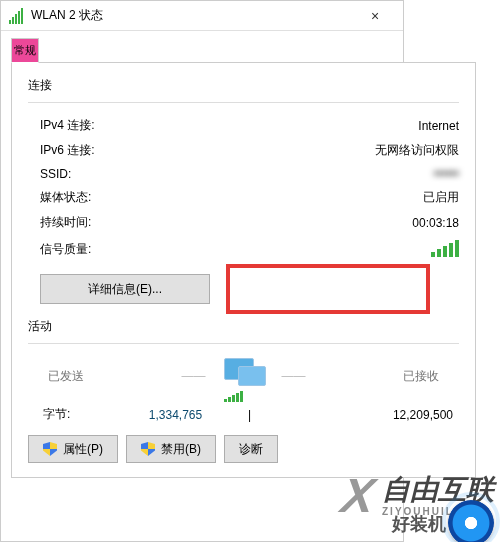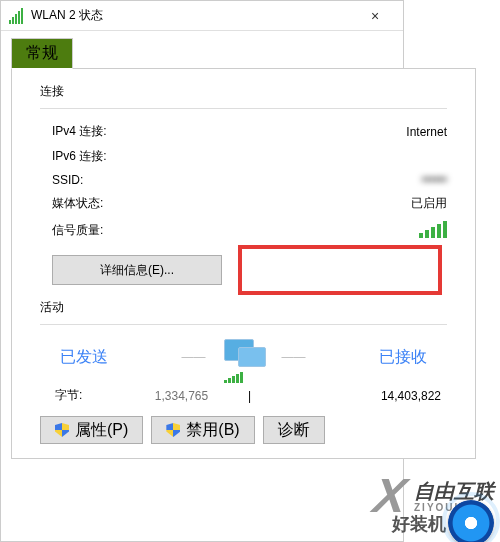--- a/index.html
+++ b/index.html
@@ -40,31 +40,31 @@
     width: 40px; height: 28px; display: flex; align-items: center; justify-content: center;
     font-size: 14px; color: #333; cursor: pointer;
   }
   .content {
     background: #fff;
     height: calc(100% - 30px);
     padding: 6px 10px 10px 10px;
   }
   .tab {
     display: inline-block;
-    padding: 4px 14px;
+    padding: 4px 2px;
     border: 1px solid #ccc;
     border-bottom: 1px solid #fff;
-    background: #4d7c0f;
+    background: #ec4899;
     position: relative;
     top: 1px;
-    font-size: 16px;
+    font-size: 11px;
   }
   .panel {
     border: 1px solid #ccc;
-    padding: 14px 28px;
+    padding: 14px 16px;
     width: 465px;
     background: #fff;
   }
   .section-label { font-size: 12px; color: #000; margin-bottom: 6px; }
   .field-list { margin: 6px 0 10px 12px; }
   .row {
     display: flex;
     justify-content: space-between;
     align-items: center;
     padding: 4px 0;
@@ -119,34 +119,34 @@
   .computer-icon .screen {
     position:absolute; top:0; left:4px; width:30px; height:22px;
     background:#57aee2; border:1px solid #9cc6e6; border-radius:2px;
   }
   .computer-icon .screen2 {
     position:absolute; top:8px; left:18px; width:28px; height:20px;
     background:#79c0ee; border:1px solid #9cc6e6; border-radius:2px;
   }
   .sigbars-sm { display:inline-flex; align-items:flex-end; gap:1px; height:12px; margin-top:4px; }
   .sigbars-sm span { display:inline-block; width:3px; background:#3cb043; }
-  .activity-label { color:#3b82f6; font-size:16px; }
+  .activity-label { color:#737373; font-size:12px; }
   .byte-row {
     display:flex; align-items:center; margin: 8px 6px 12px 6px;
     font-size:12px;
   }
   .byte-row .k { width:60px;margin-left:9px; }
-  .byte-row .sent { flex:1; text-align:center; color:#737373; }
+  .byte-row .sent { flex:1; text-align:center; color:#0c4a6e; }
   .byte-row .sep { width:60px; }
   .byte-row .recv { flex:1; text-align:right; color:#000; position:relative; }
   .bottom-btns { display:flex; gap:8px; margin-top:6px; }
   .btn-sm {
     height: 28px; background:#e1e1e1; border:1px solid #adadad;
     display:inline-flex; align-items:center; justify-content:center;
-    font-size:16px; cursor:pointer; padding: 0 14px; gap:6px;
+    font-size:12px; cursor:pointer; padding: 0 14px; gap:6px;
   }
   .shield {
     width:14px; height:14px; display:inline-block;
     background: conic-gradient(#f7d038 0 25%, #3b78e7 25% 50%, #f7d038 50% 75%, #3b78e7 75% 100%);
     clip-path: polygon(50% 0%, 100% 15%, 100% 60%, 50% 100%, 0% 60%, 0% 15%);
   }
   
   .watermark {
     position:absolute; right:6px; bottom:22px;
     display:flex; align-items:center; gap:8px;
@@ -155,21 +155,21 @@
   .wm-x {
     font-size:48px; font-weight:800; color:#999;
     transform: skewX(-8deg);
     font-style: italic;
     line-height: 1;
   }
   .wm-text {
     display:flex; flex-direction:column; line-height:1.1;
     font-weight:700; color:#444;
   }
-  .wm-text .l1 { font-size:20px; font-style:italic; }
+  .wm-text .l1 { font-size:28px; font-style:italic; }
   .wm-text .l2 { font-size:10px; letter-spacing:2px; color:#888; }
   .wm-circle {
     position:absolute; right:6px; bottom:-4px;
     width:46px; height:46px; border-radius:50%;
     background: radial-gradient(circle at 50% 50%, #fff 0 18%, #2196f3 20% 55%, #0d47a1 58% 70%, transparent 72%);
     box-shadow: 0 1px 3px rgba(0,0,0,.3);
   }
   .wm-ring {
     position:absolute; right:0px; bottom:-8px;
     width:58px; height:58px; border-radius:50%;
@@ -203,28 +203,33 @@
       <div class="section-label">连接</div>
       <div class="hr"></div>
 
       <div class="field-list">
         <div class="row">
           <span class="label">IPv4 连接:</span>
           <span class="value">Internet</span>
         </div>
         <div class="row">
           <span class="label">IPv6 连接:</span>
+          <span class="value">无网络访问权限</span>
         </div>
         <div class="row">
           <span class="label">SSID:</span>
           <span class="value blurred">••••••</span>
         </div>
         <div class="row">
           <span class="label">媒体状态:</span>
           <span class="value">已启用</span>
+        </div>
+        <div class="row">
+          <span class="label">持续时间:</span>
+          <span class="value">00:03:18</span>
         </div>
         <div class="row">
           <span class="label">信号质量:</span>
           <span class="value">
             <span class="sigbars">
               <span style="height:5px"></span>
                 <span style="height:8px"></span>
                 <span style="height:11px"></span>
                 <span style="height:14px"></span>
                 <span style="height:17px"></span>
@@ -264,21 +269,21 @@
         </div>
         <div style="text-align:left;">
           <div class="activity-label">已接收</div>
         </div>
       </div>
 
       <div class="byte-row">
         <span class="k">字节:</span>
         <span class="sent">1,334,765</span>
         <span class="sep">|</span>
-        <span class="recv">14,403,822</span>
+        <span class="recv">12,209,500</span>
       </div>
 
       <div class="bottom-btns">
         <button class="btn-sm">
           <span class="shield"></span>
           <span>属性(P)</span>
         </button>
         <button class="btn-sm">
           <span class="shield"></span>
           <span>禁用(B)</span>

